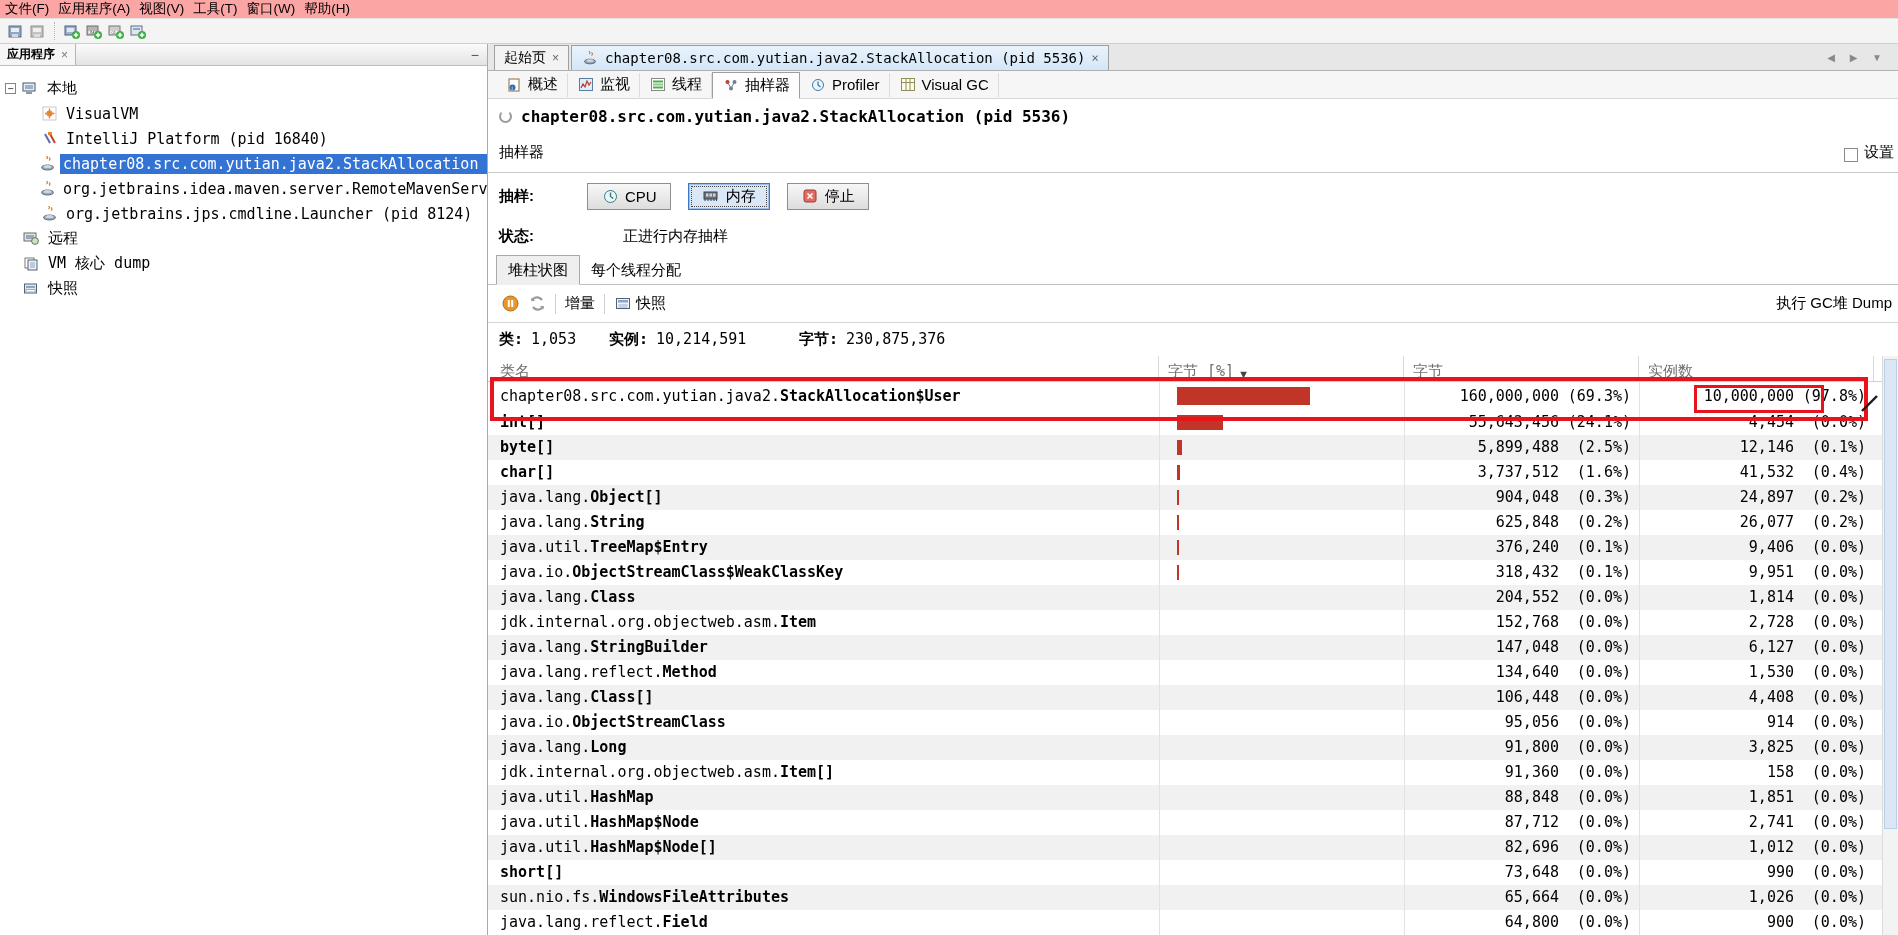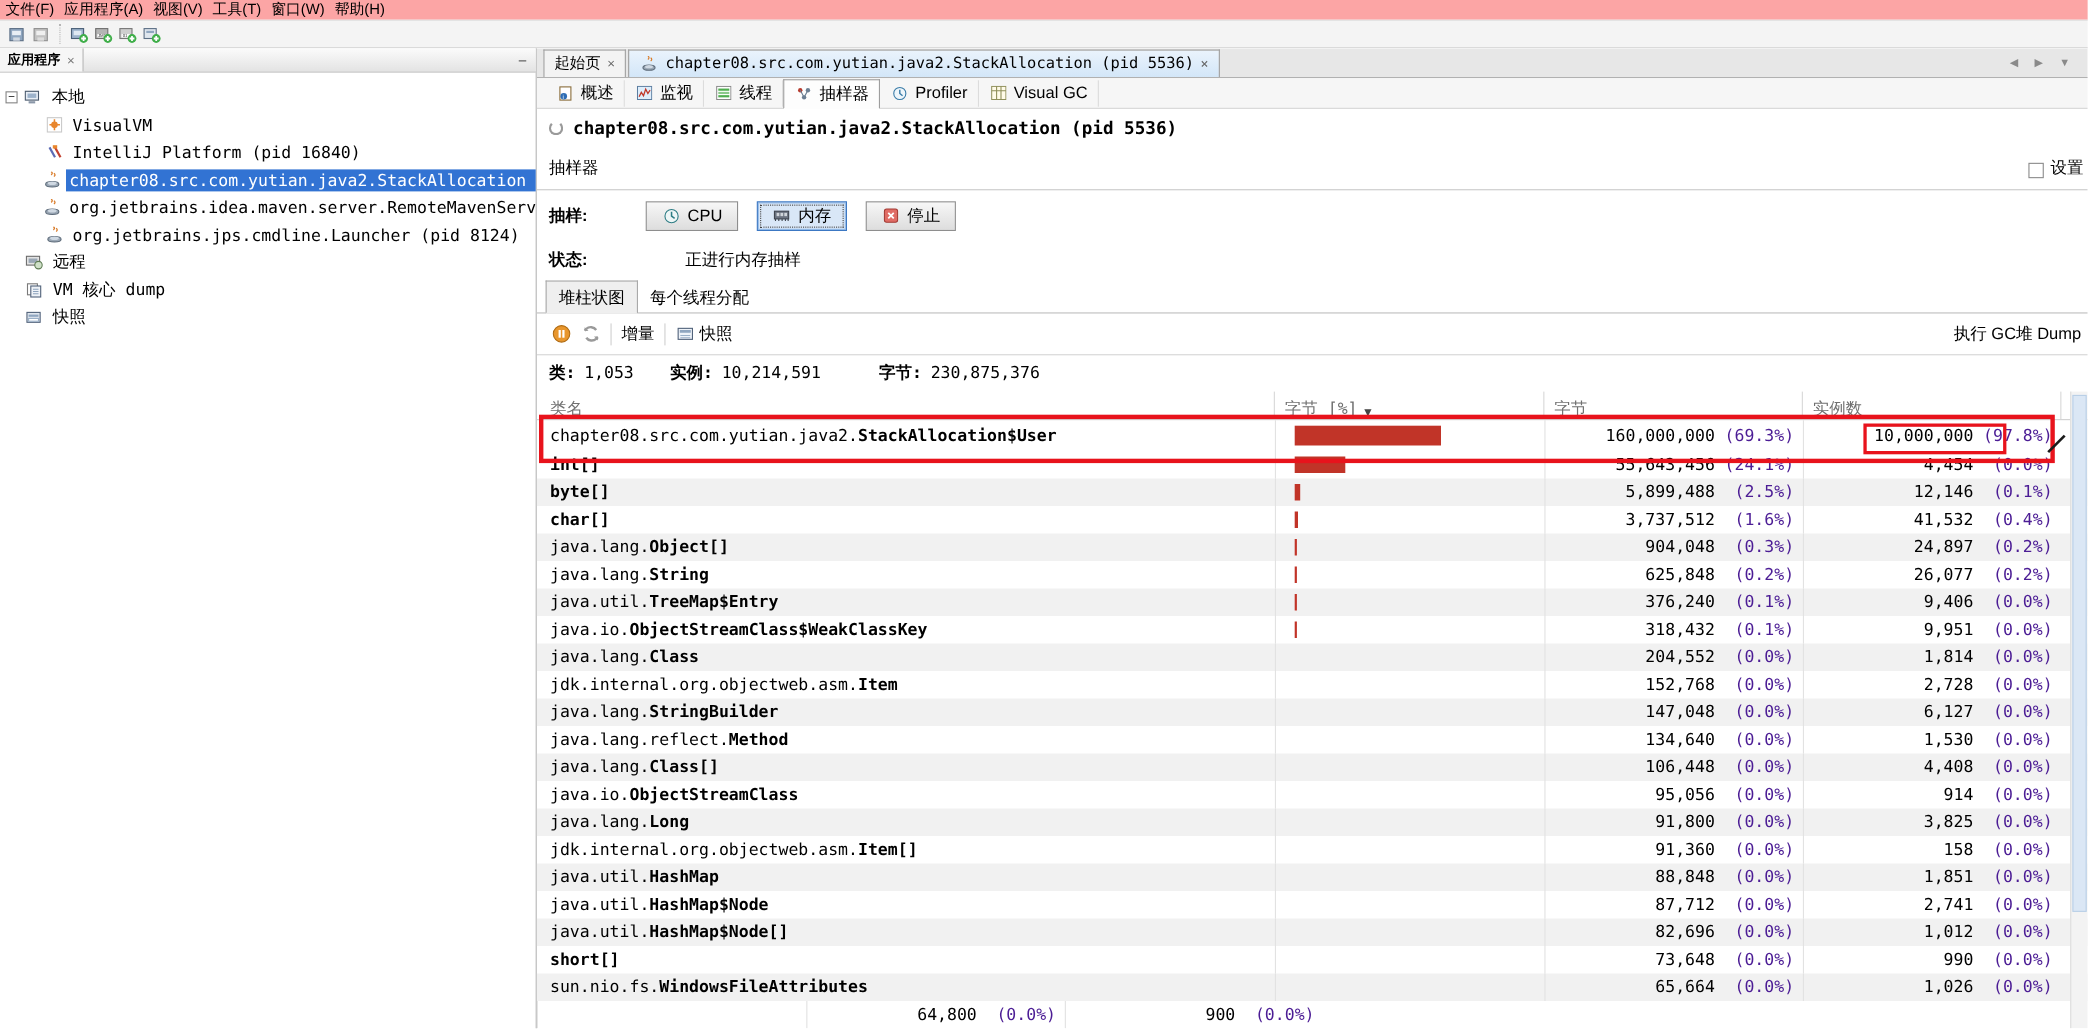--- a/index.html
+++ b/index.html
@@ -92,21 +92,21 @@
   .sort-arrow { margin-left:6px; color:#444; font-size:11px; }
 
   #rows { position:relative; }
   .r { display:flex; height:25px; line-height:25px; font-size:15px; }
   .r.r0 { height:28px; line-height:28px; }
   .r.stripe { background:var(--stripe); }
   .cell { height:100%; overflow:hidden; white-space:nowrap; }
   .cell.name { width:671px; padding-left:12px; }
   .cell.bar-c { width:245px; border-left:1px solid #e2e2e2; position:relative; }
   .cell.num-c { width:235px; border-left:1px solid #e2e2e2; display:flex; justify-content:flex-end; padding-right:8px; }
-  .cell .pct { width:70px; text-align:right; color:#4c1d95; }
+  .cell .pct { width:70px; text-align:right; color:#000000; }
   .cell .num { margin-right:2px; }
   .bar { position:absolute; left:17px; top:5px; bottom:5px; background:var(--bar); }
 
   
   .scrollbar { position:absolute; right:0; top:312px; bottom:0; width:16px; background:#f3f3f3; border-left:1px solid #dcdcdc; }
   .thumb { position:absolute; left:1px; right:1px; top:3px; height:470px; background:#dbe7f5; border:1px solid #b9cfe6; }
 
   
   .ann-outer { position:absolute; left:2px; top:333px; width:1378px; height:44px; border:4px solid var(--ann); z-index:6; pointer-events:none; }
   .ann-inner { position:absolute; left:1206px; top:341px; width:130px; height:28px; border:3px solid var(--ann); z-index:6; pointer-events:none; }
@@ -748,20 +748,21 @@
           <div class="cell num-c">
             <span class="num">65,664</span>
             <span class="pct">(0.0%)</span>
           </div>
           <div class="cell num-c">
             <span class="num">1,026</span>
             <span class="pct">(0.0%)</span>
           </div>
         </div>
         <div class="r">
+          <div class="cell name"><span>java.lang.reflect.</span><b>Field</b></div>
           <div class="cell bar-c"></div>
           <div class="cell num-c">
             <span class="num">64,800</span>
             <span class="pct">(0.0%)</span>
           </div>
           <div class="cell num-c">
             <span class="num">900</span>
             <span class="pct">(0.0%)</span>
           </div>
         </div>

